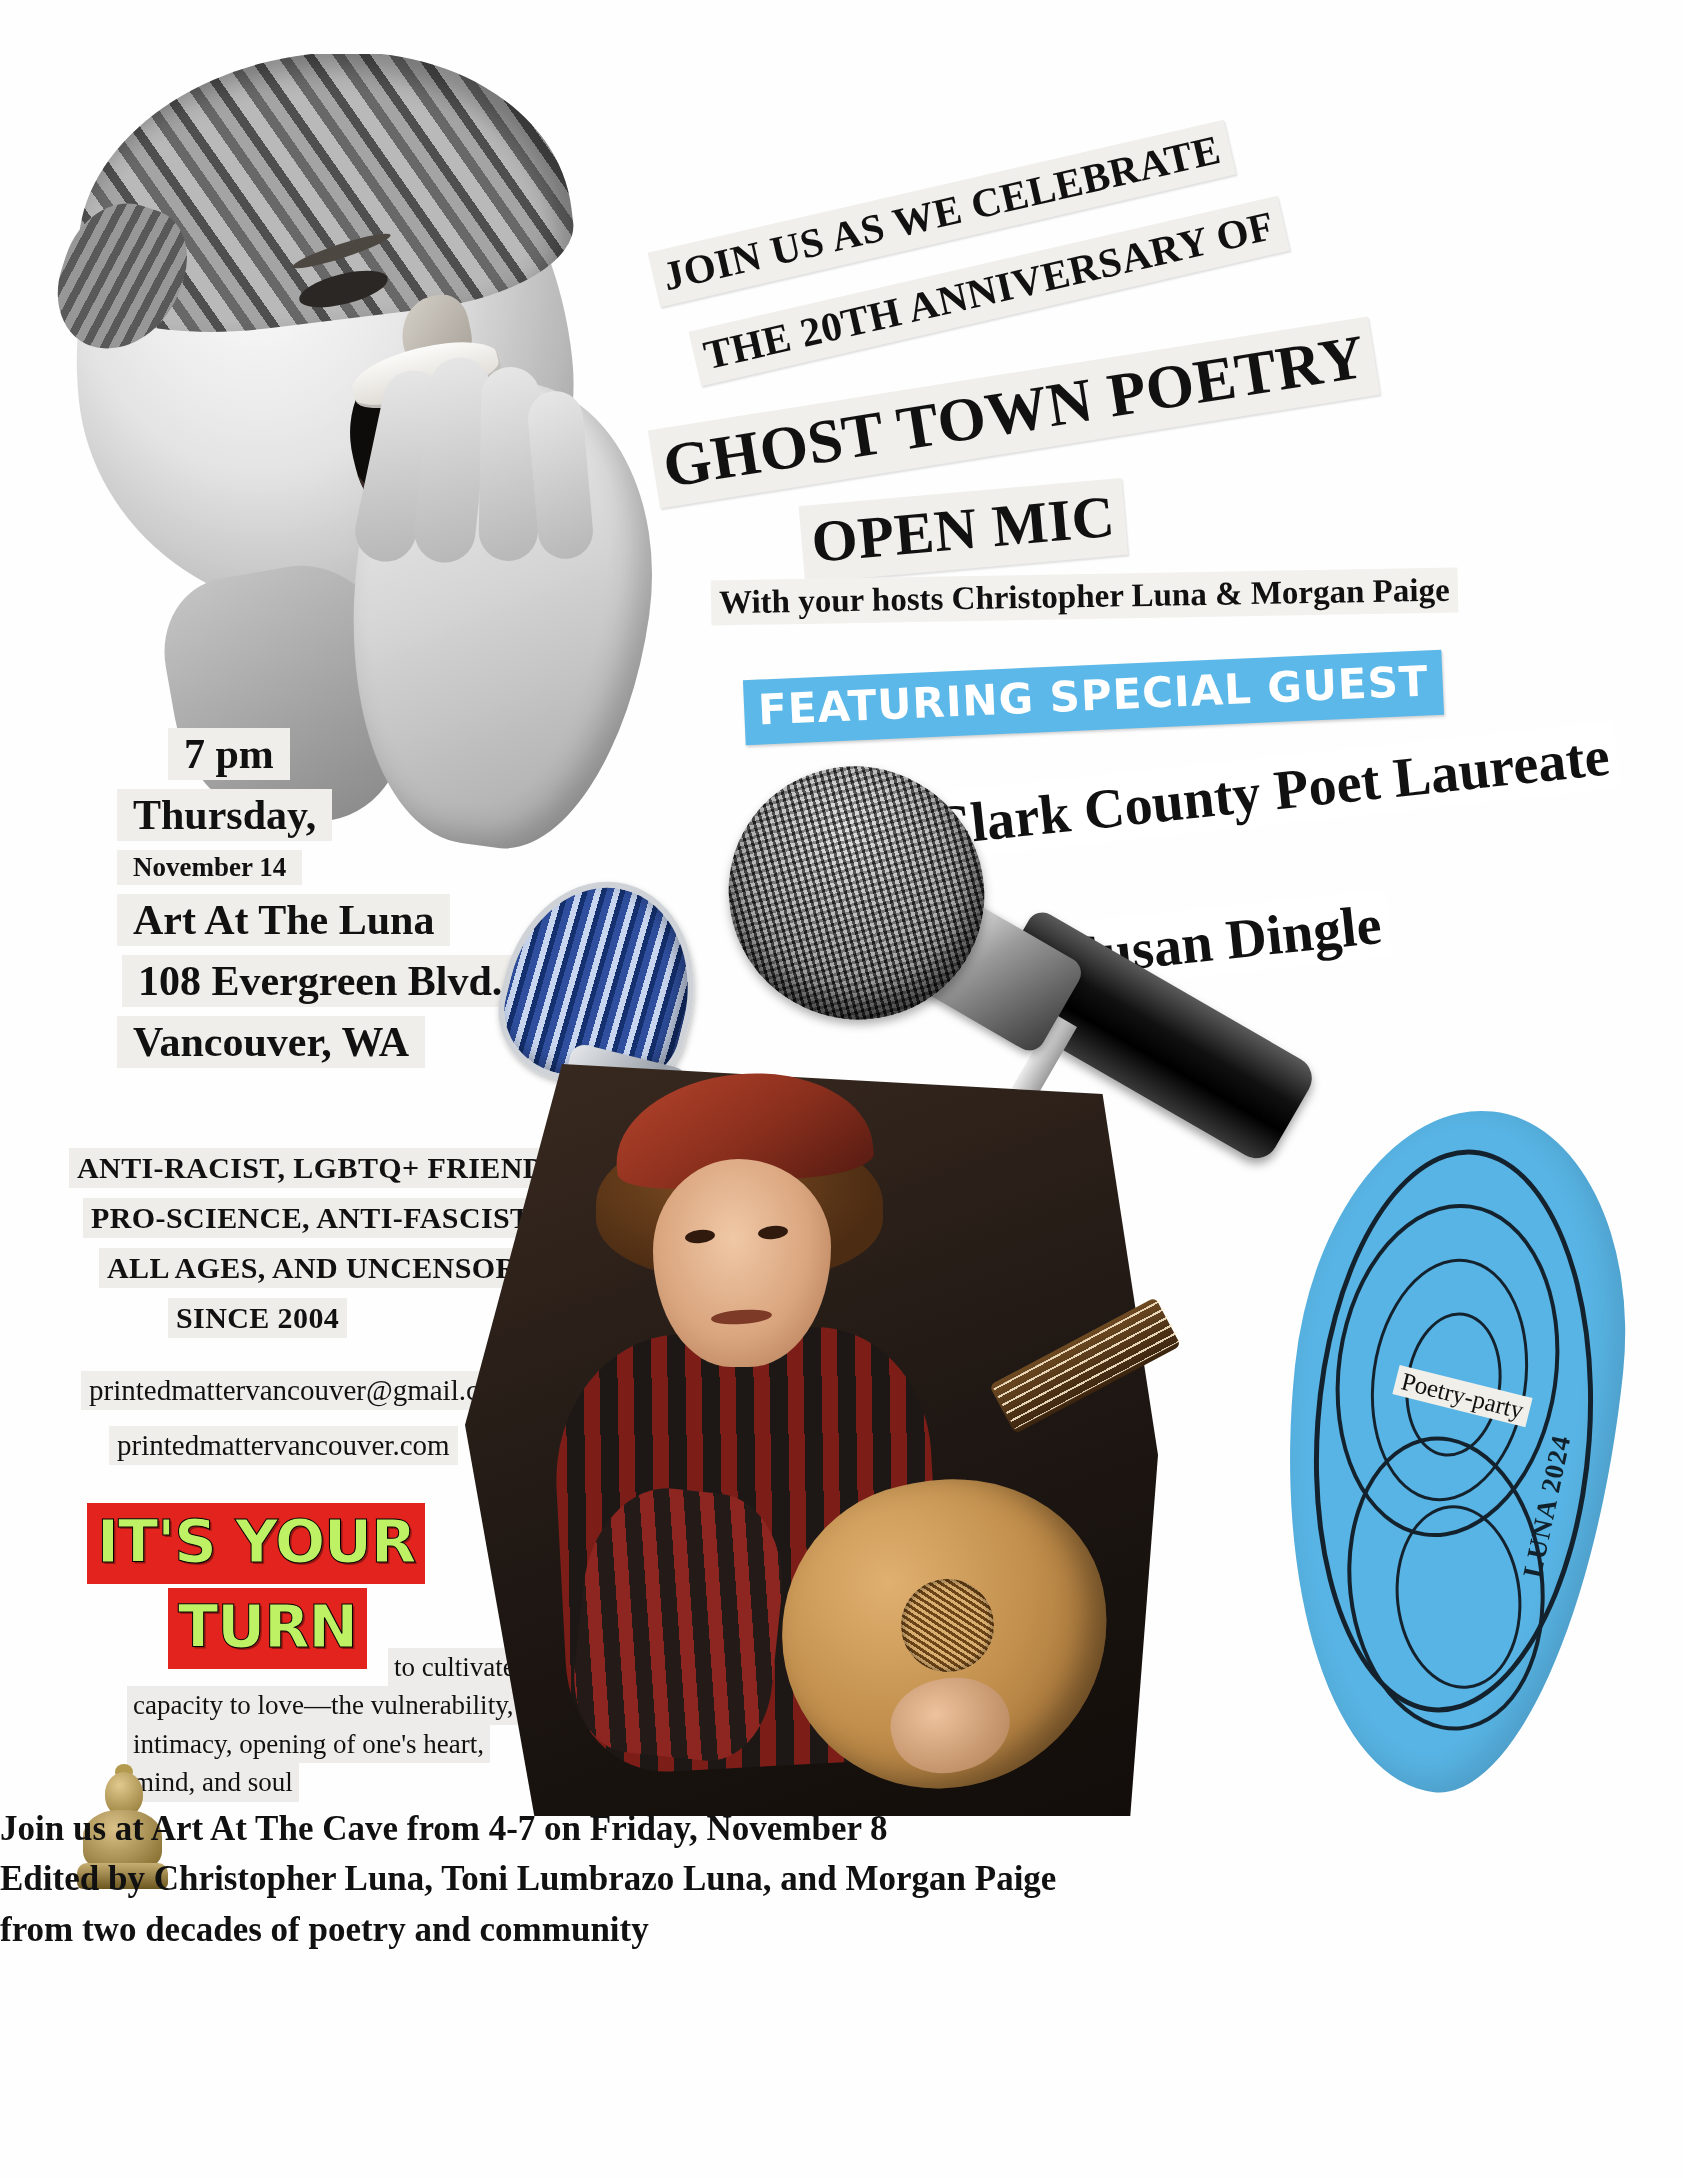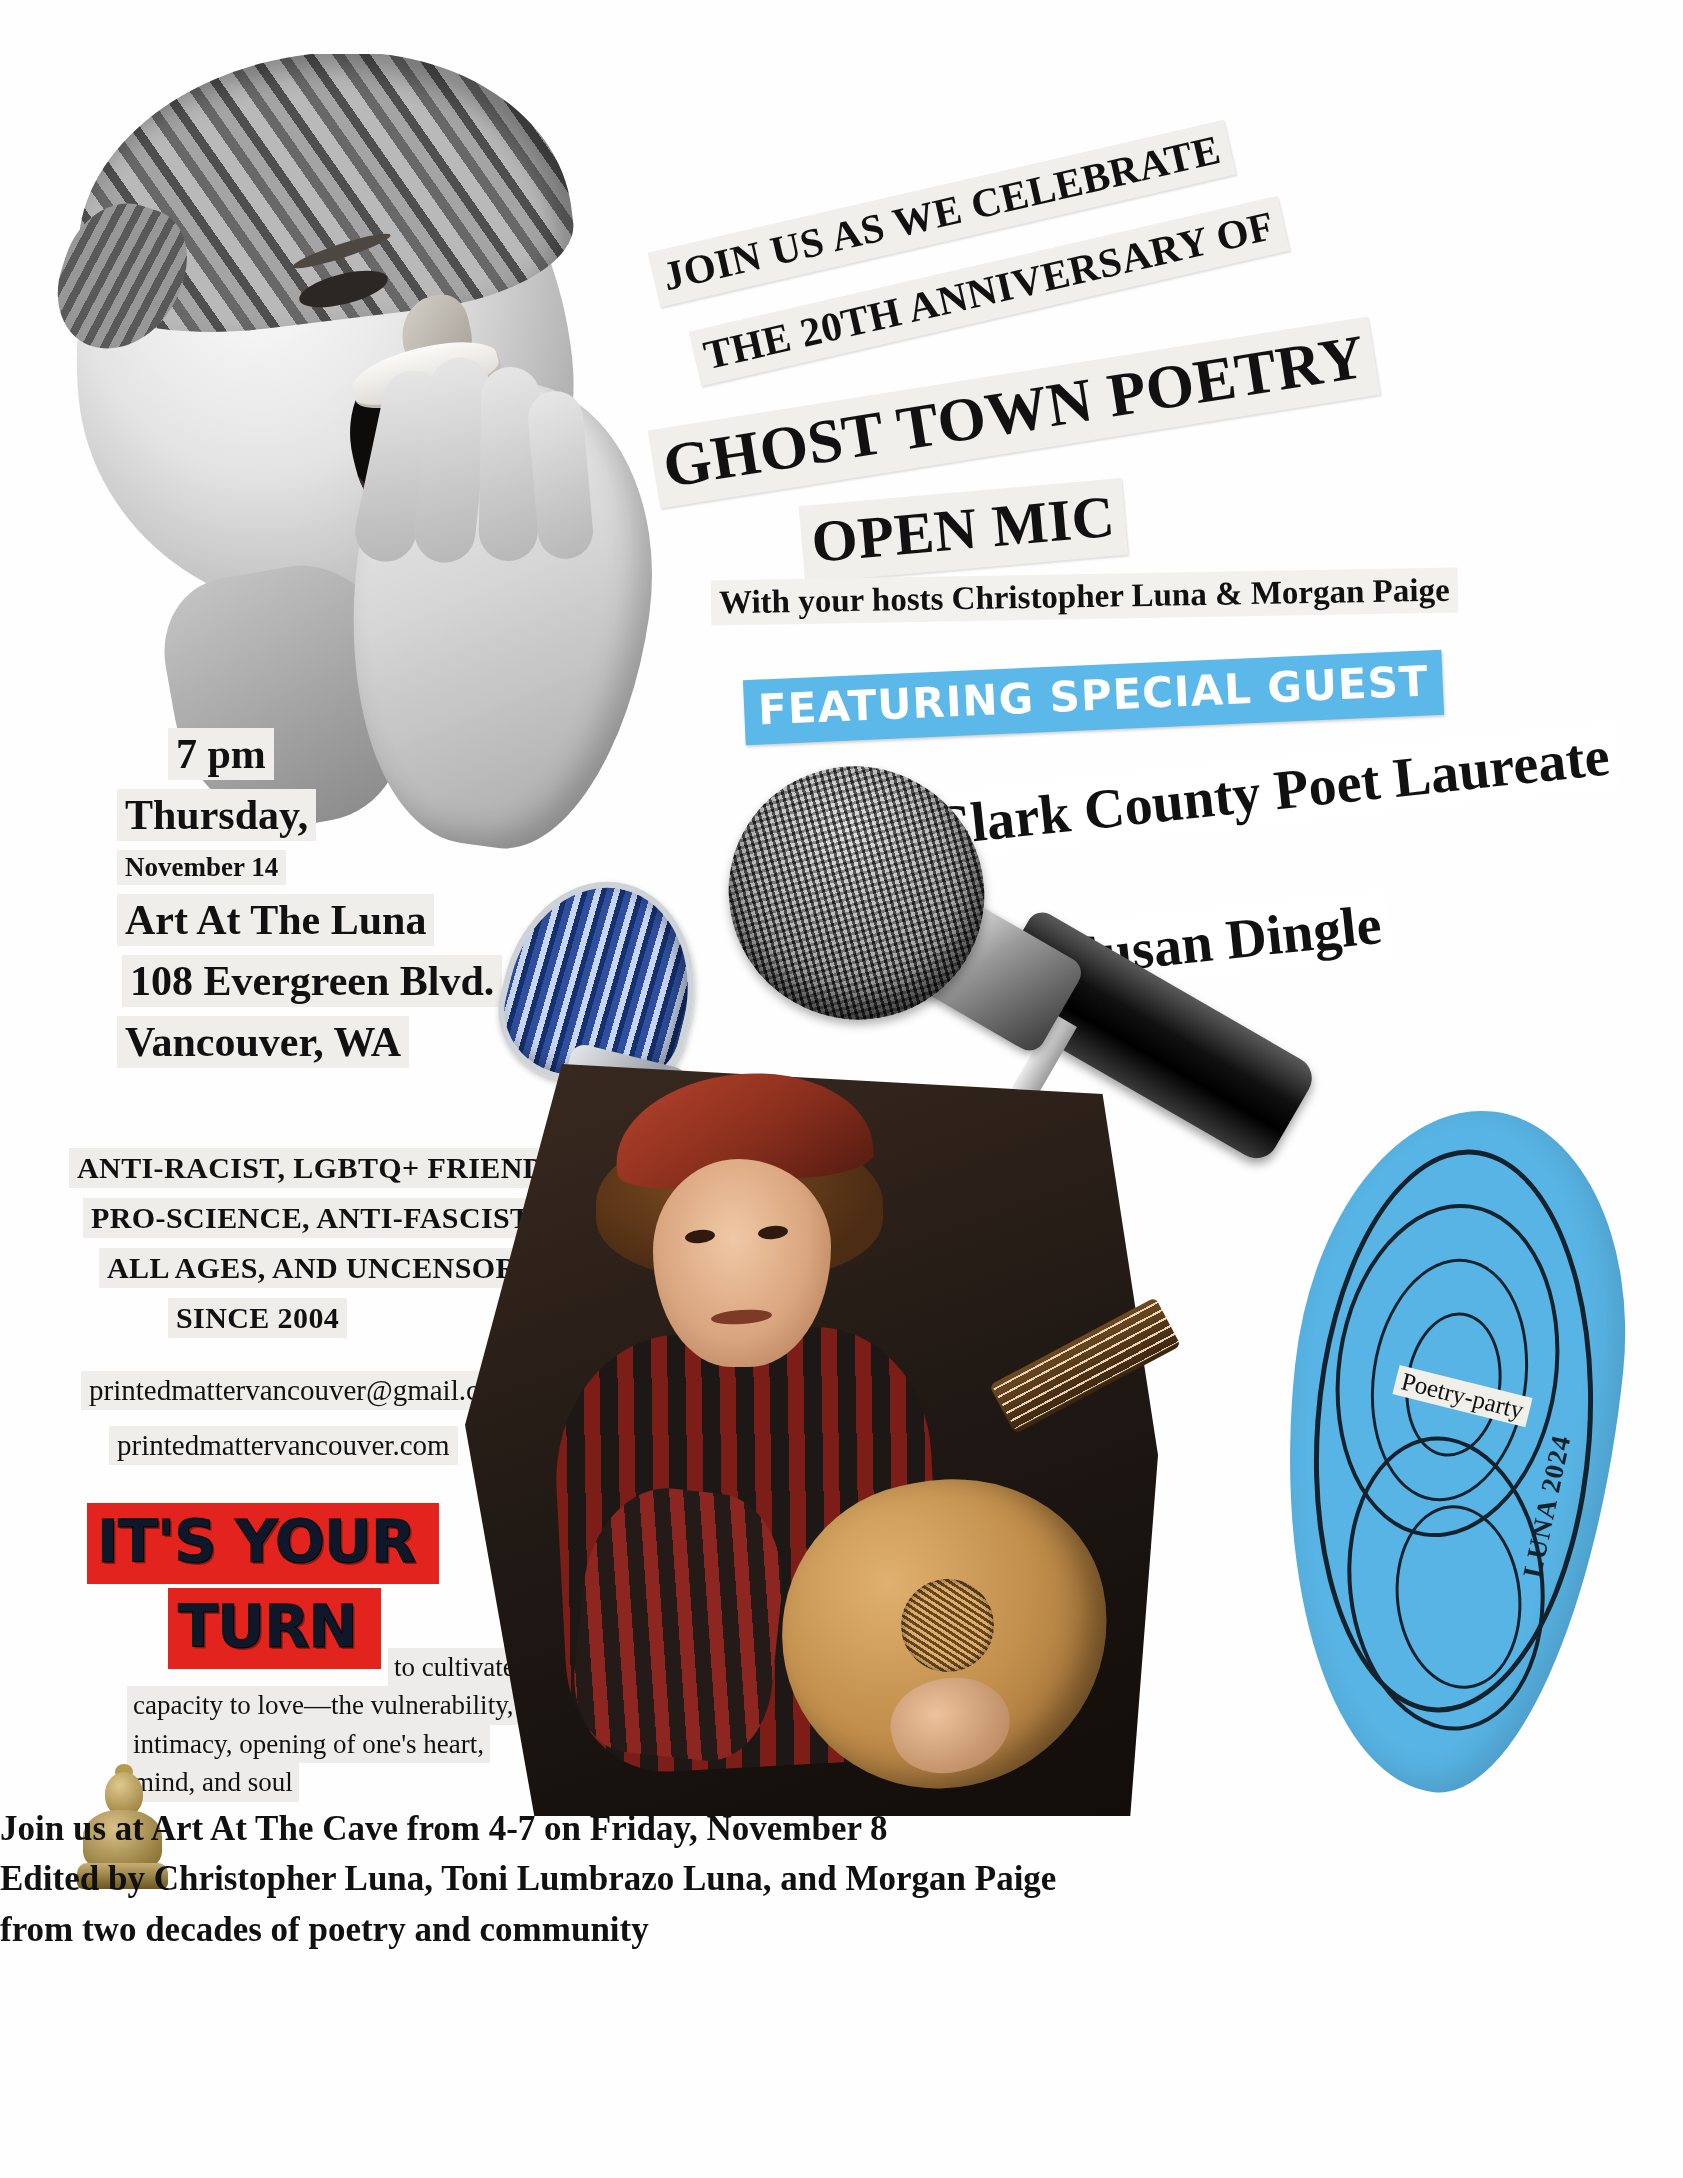--- a/index.html
+++ b/index.html
@@ -95,21 +95,21 @@
     background: rgba(255,255,255,0.55);
     padding: 2px 8px;
   }
 
   
   .info-col { position: absolute; left: 109px; top: 728px; width: 525px; }
   .info-line {
     display: block;
     background: #efeeea;
     font-weight: bold;
-    padding: 2px 8px;
+    padding: 2px 16px;
     margin-bottom: 9px;
     white-space: nowrap;
     width: max-content;
   }
   .l-time    { font-size: 42px; margin-left: 59px; }
   .l-day     { font-size: 42px; margin-left: 8px; }
   .l-date    { font-size: 27px; margin-left: 8px; }
   .l-venue   { font-size: 42px; margin-left: 8px; }
   .l-addr    { font-size: 42px; margin-left: 13px; }
   .l-city    { font-size: 42px; margin-left: 8px; text-align: right; }
@@ -146,26 +146,26 @@
   
   .yourturn {
     position: absolute;
     left: 87px;
     top: 1503px;
     width: 327px;
   }
   .yt-line {
     display: block;
     background: #e3231e;
-    color: #0f172a;
+    color: #bef264;
     font-family: "DejaVu Sans", sans-serif;
     font-weight: bold;
     font-size: 59px;
     letter-spacing: -1px;
-    padding: 4px 24px 8px 10px;
+    padding: 4px 10px 8px 10px;
     width: max-content;
     text-shadow: 2px 2px 0 rgba(0,0,0,0.35);
     -webkit-text-stroke: 1px #000;
   }
   .yt-2 { margin-left: 81px; margin-top: 4px; }
 
   .capacity {
     position: absolute;
     left: 127px;
     top: 1648px;

